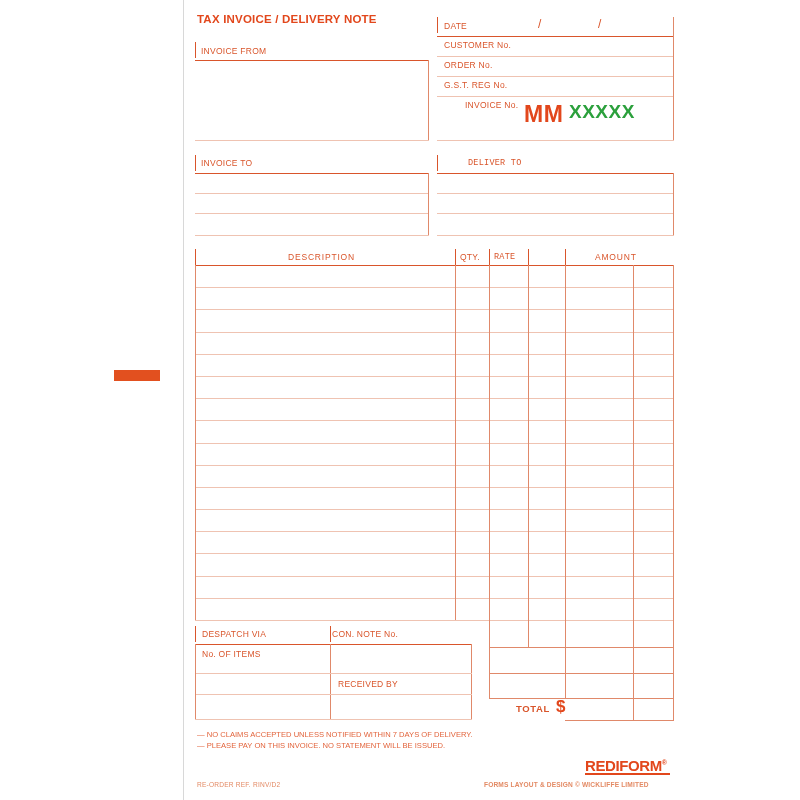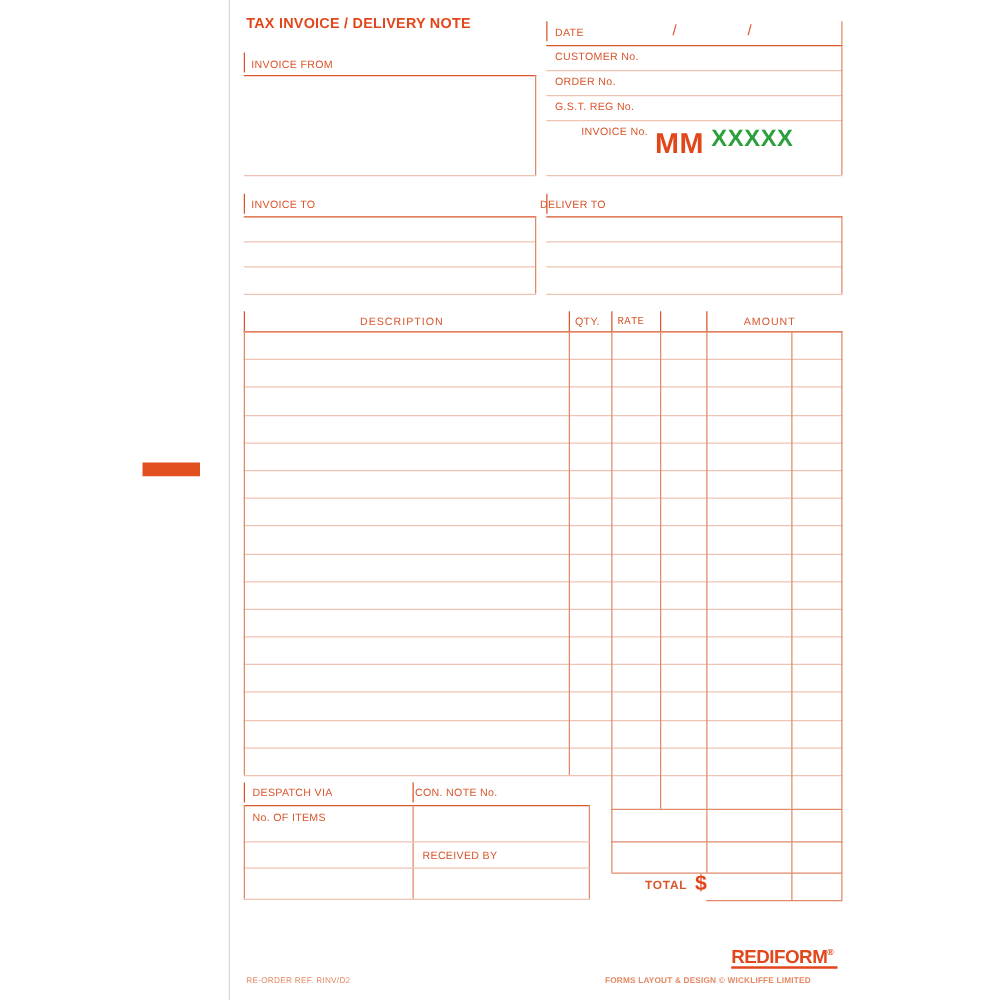--- a/index.html
+++ b/index.html
@@ -99,21 +99,21 @@
 <div class="tick" style="left:195px;top:155px;height:16px;"></div>
 <div class="lbl" style="left:201px;top:159px;">INVOICE TO</div>
 <div class="hline strong" style="left:195px;top:173px;width:234px;"></div>
 <div class="hline faint" style="left:195px;top:193px;width:234px;"></div>
 <div class="hline faint" style="left:195px;top:213px;width:234px;"></div>
 <div class="vline" style="left:428px;top:173px;height:62px;"></div>
 <div class="hline faint" style="left:195px;top:235px;width:234px;"></div>
 <div class="abs" style="left:196px;top:174px;width:232px;height:60px;"></div>
 
 <div class="tick" style="left:437px;top:155px;height:16px;"></div>
-<div class="lbl" style="left:432px;top:159px;">DELIVER TO</div>
+<div class="lbl" style="left:468px;top:159px;font-family:Liberation Mono, monospace;">DELIVER TO</div>
 <div class="hline strong" style="left:437px;top:173px;width:237px;"></div>
 <div class="hline faint" style="left:437px;top:193px;width:237px;"></div>
 <div class="hline faint" style="left:437px;top:213px;width:237px;"></div>
 <div class="vline" style="left:673px;top:173px;height:62px;"></div>
 <div class="hline faint" style="left:437px;top:235px;width:237px;"></div>
 <div class="abs" style="left:438px;top:174px;width:235px;height:60px;"></div>
 
 <div class="tick" style="left:195px;top:249px;height:16px;"></div>
 <div class="lbl" style="left:288px;top:253px;letter-spacing:.8px;">DESCRIPTION</div>
 <div class="lbl" style="left:460px;top:253px;">QTY.</div>
@@ -195,19 +195,21 @@
     <div class="vline" style="left: 528px; top: 620px; height: 27px;"></div>
     <div class="vline" style="left: 633px; top: 698px; height: 22px;"></div>
     <div class="vline" style="left: 673px; top: 698px; height: 22px;"></div>
     <div class="hline" style="left: 565px; top: 720px; width: 109px;"></div>
     <div class="abs" style="left: 566px; top: 699px; width: 66px; height: 20px;"></div>
   </div>
 <div id="total-lbl">TOTAL</div>
 <div id="dollar">$</div>
 
 <div id="cond">
+  <div>— NO CLAIMS ACCEPTED UNLESS NOTIFIED WITHIN 7 DAYS OF DELIVERY.</div>
+  <div>— PLEASE PAY ON THIS INVOICE. NO STATEMENT WILL BE ISSUED.</div>
 </div>
 
 <div id="reorder">RE-ORDER REF. RINV/D2</div>
 
 <div id="logo"><span>REDIFORM</span><sup>®</sup></div>
 <div id="logo-ul"></div>
 <div id="credit">FORMS LAYOUT &amp; DESIGN © WICKLIFFE LIMITED</div>
 
 </body></html>

